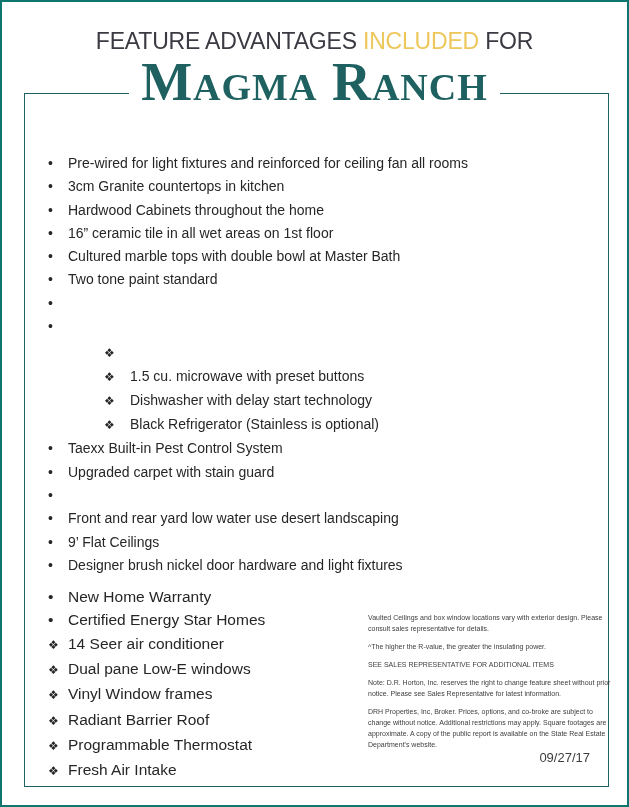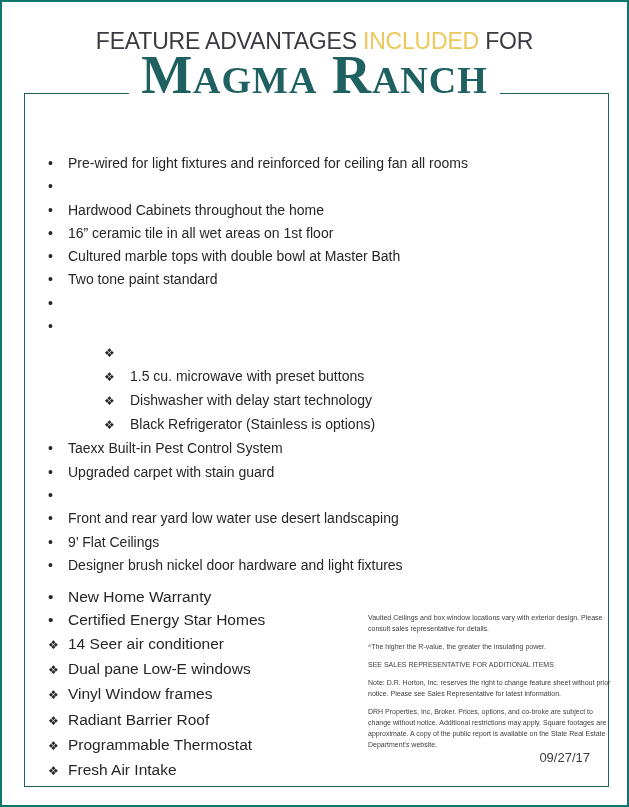--- a/index.html
+++ b/index.html
@@ -42,20 +42,21 @@
     display:inline-block;
     background:#ffffff;
     padding:0 12px;
     font-family:"Liberation Serif", serif;
     font-variant:small-caps;
     font-weight:700;
     font-size:54px;
     line-height:58px;
     letter-spacing:1px;
     color:#1f6060;
+    margin-top:7px;
   }
   .content {
     position:absolute;
     left:22px; top:150px;
     width:566px;
     z-index:2;
     color:#262626;
   }
   .row { display:flex; align-items:baseline; line-height:23.3px; font-size:14px; }
   .row .blt { flex:0 0 20px; margin-left:24px; text-align:left; }
@@ -99,20 +100,21 @@
   <div class="inner-box"></div>
 
   <div class="content">
 
     <div class="row lvl1">
         <span class="blt">•</span>
         <span class="txt">Pre-wired for light fixtures and reinforced for ceiling fan all rooms</span>
       </div>
     <div class="row lvl1">
         <span class="blt">•</span>
+        <span class="txt">3cm Granite countertops in kitchen</span>
       </div>
     <div class="row lvl1">
         <span class="blt">•</span>
         <span class="txt">Hardwood Cabinets throughout the home</span>
       </div>
     <div class="row lvl1">
         <span class="blt">•</span>
         <span class="txt">16” ceramic tile in all wet areas on 1st floor</span>
       </div>
     <div class="row lvl1">
@@ -136,21 +138,21 @@
     <div class="row lvl2">
         <span class="blt diamond">❖</span>
         <span class="txt">1.5 cu. microwave with preset buttons</span>
       </div>
     <div class="row lvl2">
         <span class="blt diamond">❖</span>
         <span class="txt">Dishwasher with delay start technology</span>
       </div>
     <div class="row lvl2">
         <span class="blt diamond">❖</span>
-        <span class="txt">Black Refrigerator (Stainless is options)</span>
+        <span class="txt">Black Refrigerator (Stainless is optional)</span>
       </div>
 
     <div class="row lvl1">
         <span class="blt">•</span>
         <span class="txt">Taexx Built-in Pest Control System</span>
       </div>
     <div class="row lvl1">
         <span class="blt">•</span>
         <span class="txt">Upgraded carpet with stain guard</span>
       </div>

